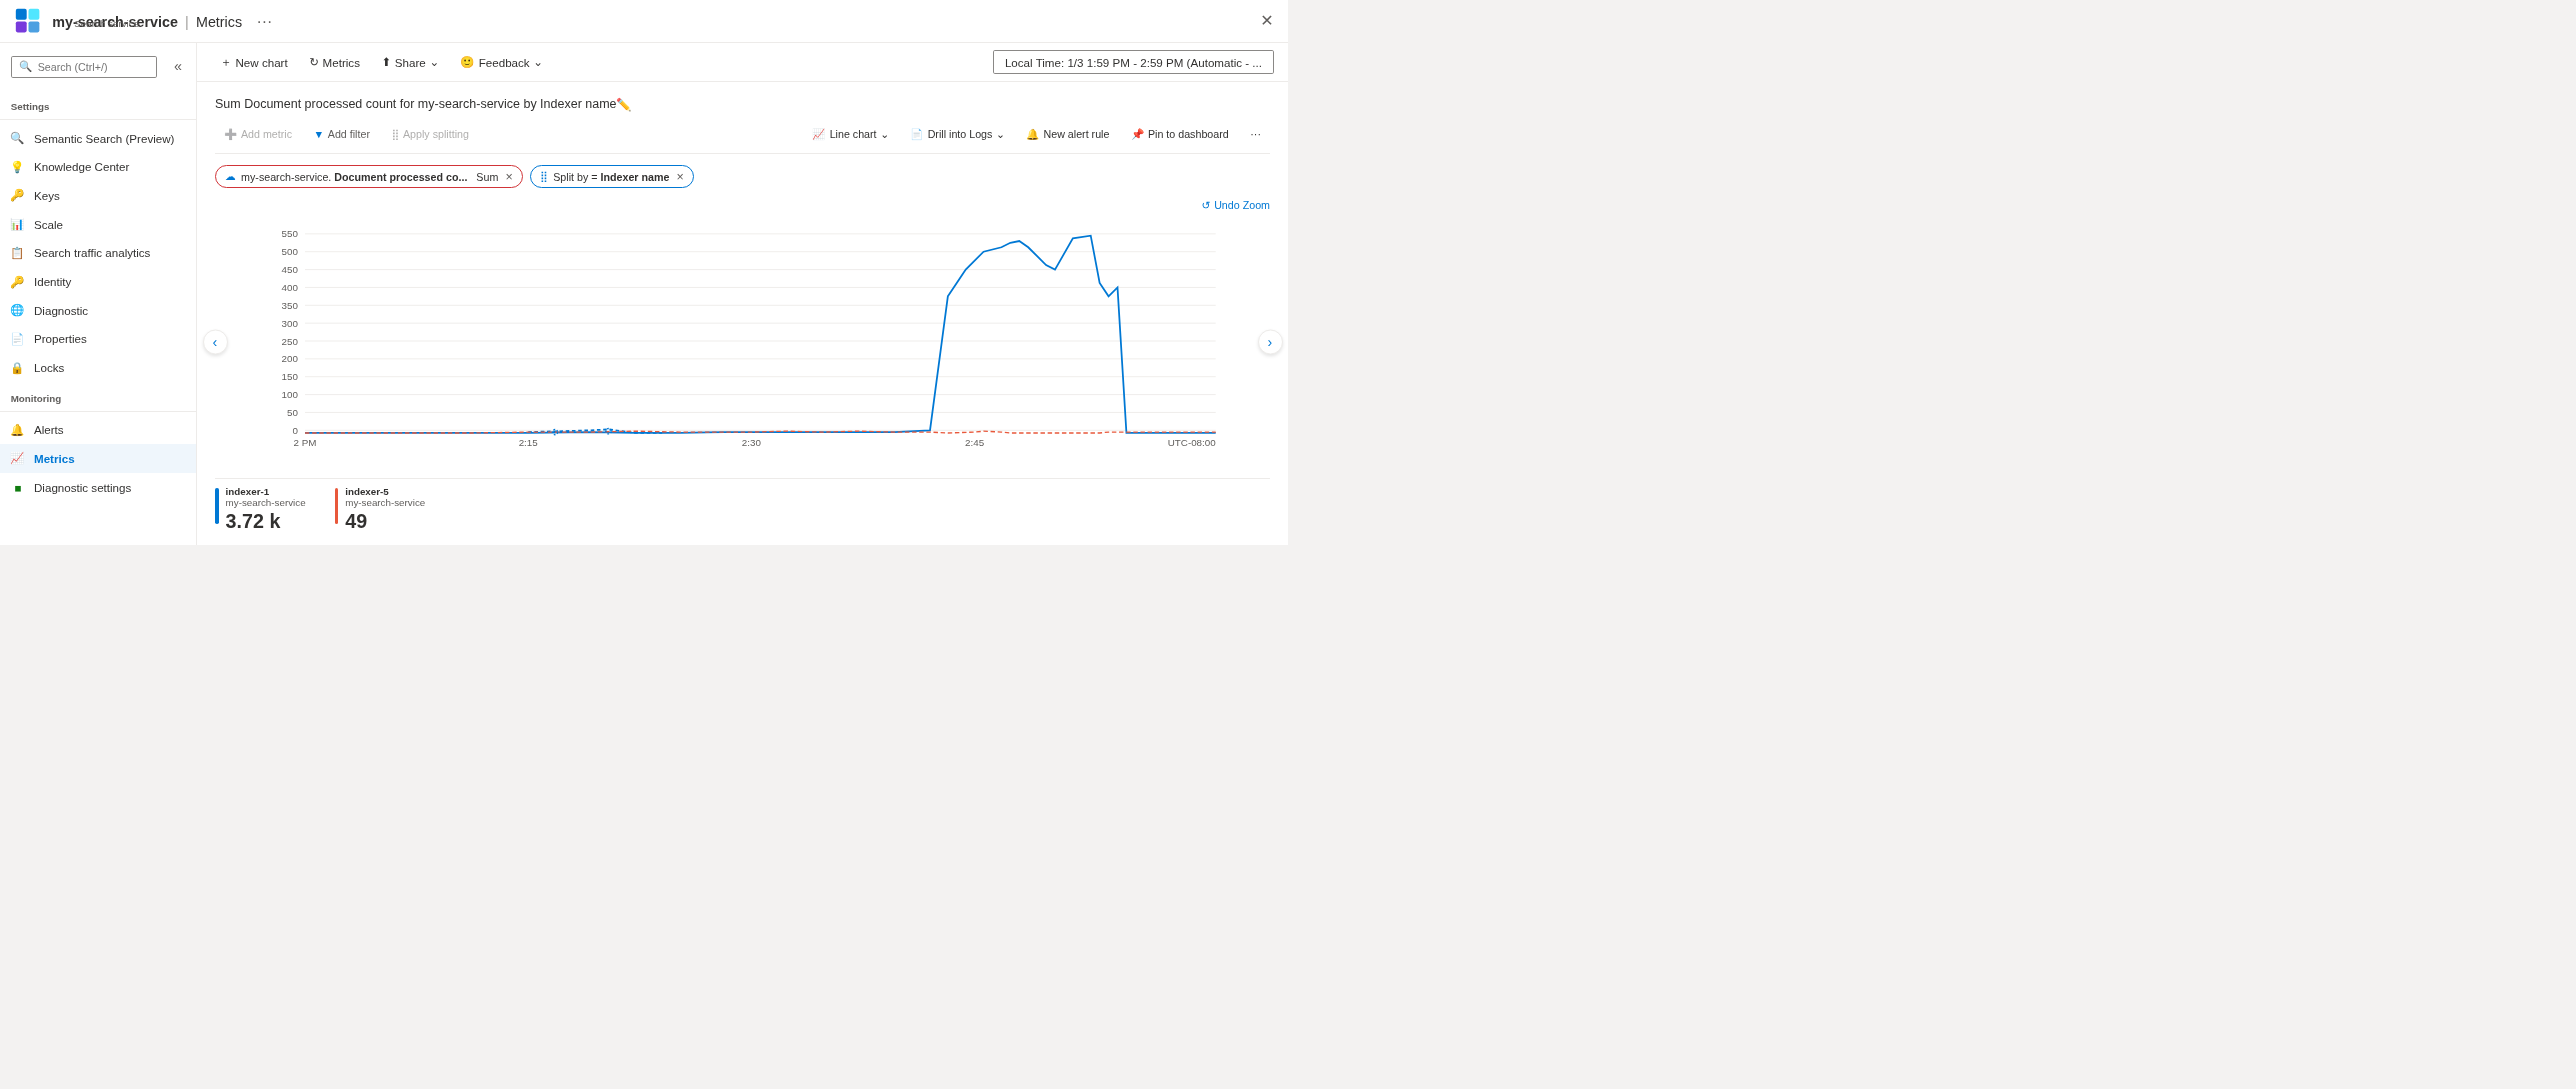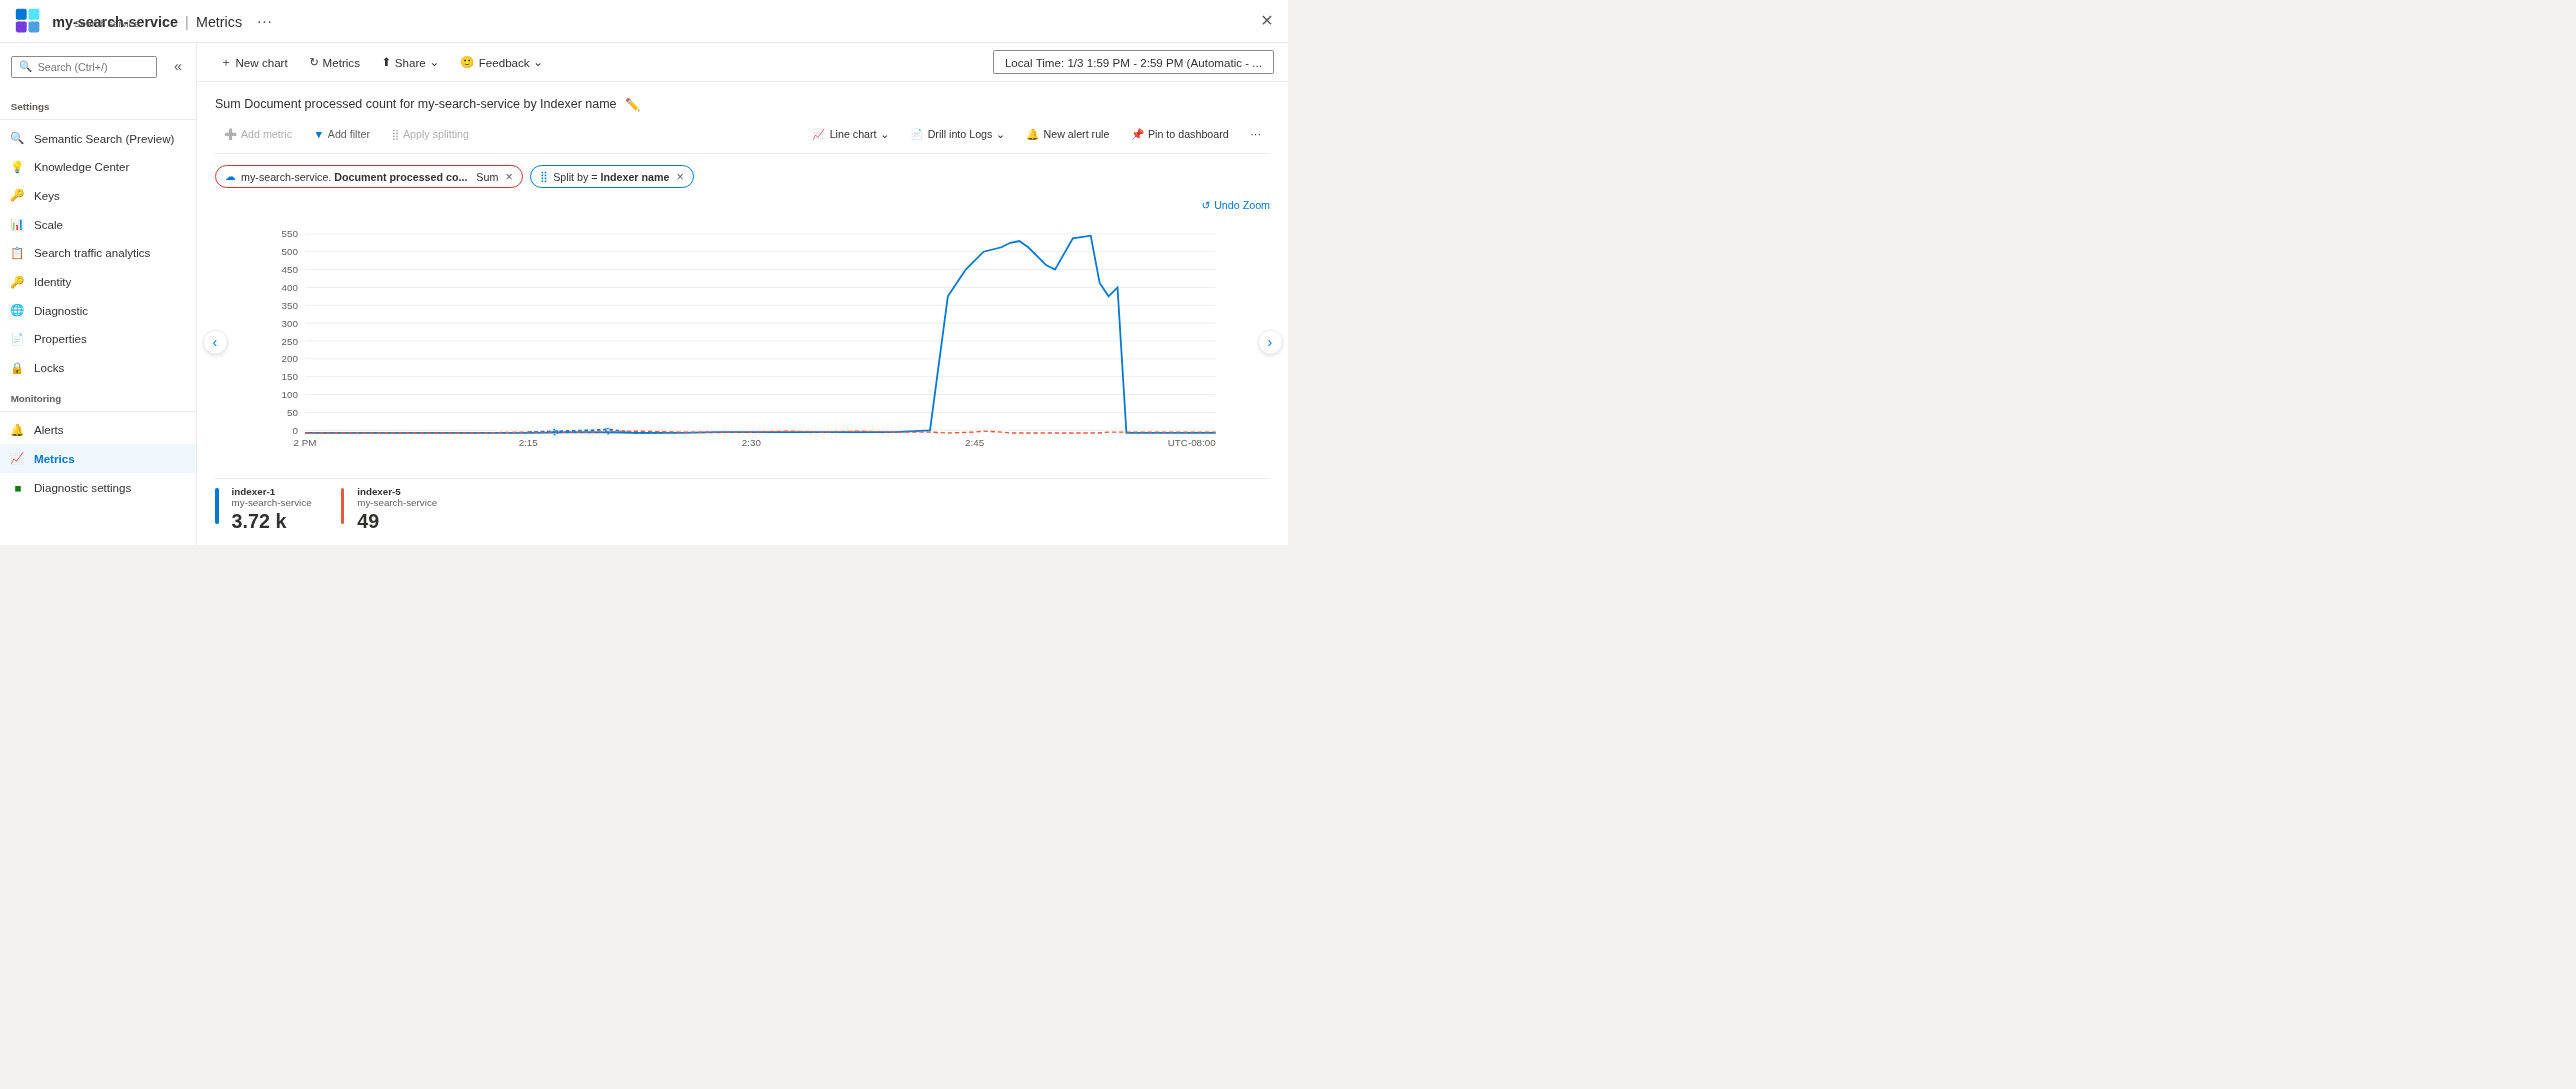--- a/index.html
+++ b/index.html
@@ -73,21 +73,21 @@
     .time-range-btn {
       margin-left: auto; border: 0.9px solid #8a8886; border-radius: 1.8px;
       padding: 4.5px 10.7px; cursor: pointer; background: #fff; font-size: 11.6px;
       color: #323130; display: flex; align-items: center;
     }
 
     
     .chart-container {
       flex: 1; background: #fff; padding: 14.3px 18px; overflow: auto;
     }
-    .chart-title-row { display: flex; align-items: center; gap: 9px; margin-bottom: 12.5px; }
+    .chart-title-row { display: flex; align-items: center; margin-bottom: 12.5px; }
     .chart-title { font-size: 12.5px; color: #323130; }
     .edit-icon { cursor: pointer; color: #0078d4; font-size: 12.5px; }
 
     
     .metric-toolbar {
       display: flex; align-items: center; gap: 3.6px;
       border-bottom: 0.9px solid #edebe9; padding-bottom: 9px; margin-bottom: 10.7px;
       flex-wrap: wrap;
     }
     .metric-btn {
@@ -132,21 +132,21 @@
       display: flex; align-items: center; gap: 3.6px;
       color: #0078d4; font-size: 10.7px; cursor: pointer; border: none; background: transparent;
     }
 
     
     .chart-svg-container { position: relative; width: 100%; }
     .chart-svg { width: 100%; height: 250px; }
 
     
     .legend { display: flex; gap: 29px; margin-top: 10.7px; padding-top: 7.2px; border-top: 0.9px solid #edebe9; }
-    .legend-item { display: flex; align-items: flex-start; gap: 13px; }
+    .legend-item { display: flex; align-items: flex-start; gap: 7px; }
     .legend-color-bar { width: 3.6px; height: 36px; border-radius: 1.8px; flex-shrink: 0; margin-top: 1.8px; }
     .legend-info { display: flex; flex-direction: column; }
     .legend-name { font-size: 9.8px; font-weight: 600; color: #323130; }
     .legend-sub { font-size: 9.8px; color: #605e5c; }
     .legend-value { font-size: 19.7px; font-weight: 700; color: #323130; margin-top: 1.8px; }
 
     
     ::-webkit-scrollbar { width: 5.4px; }
     ::-webkit-scrollbar-track { background: #f3f2f1; }
     ::-webkit-scrollbar-thumb { background: #c8c6c4; border-radius: 2.7px; }

